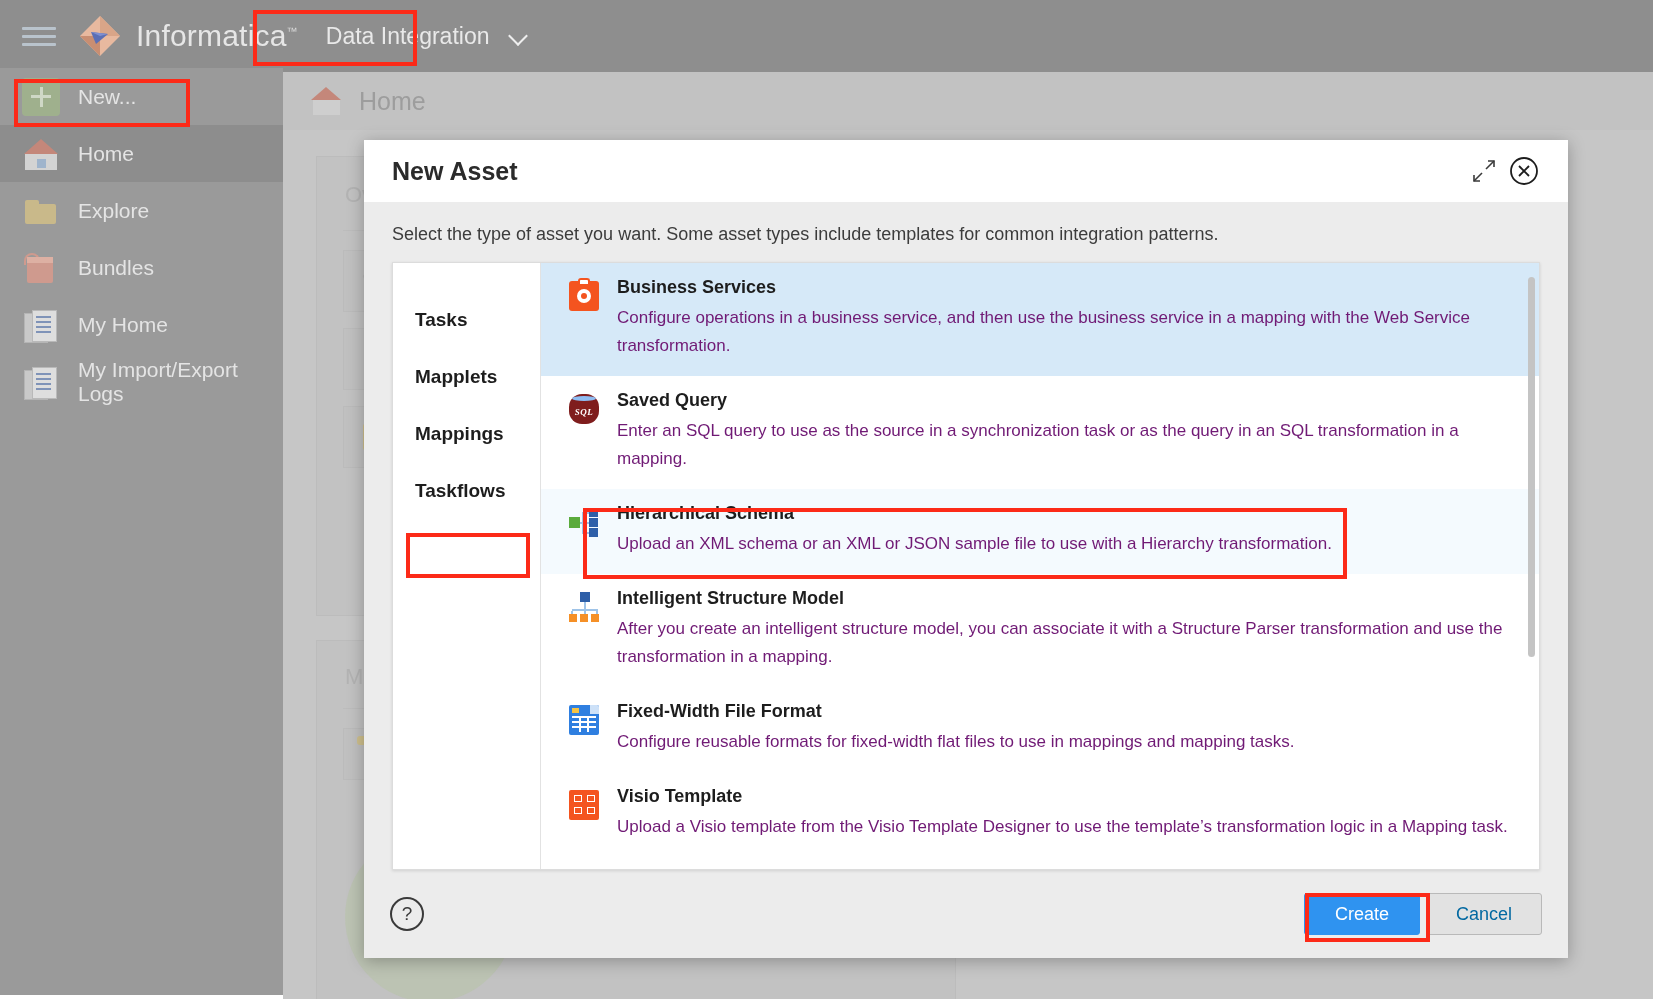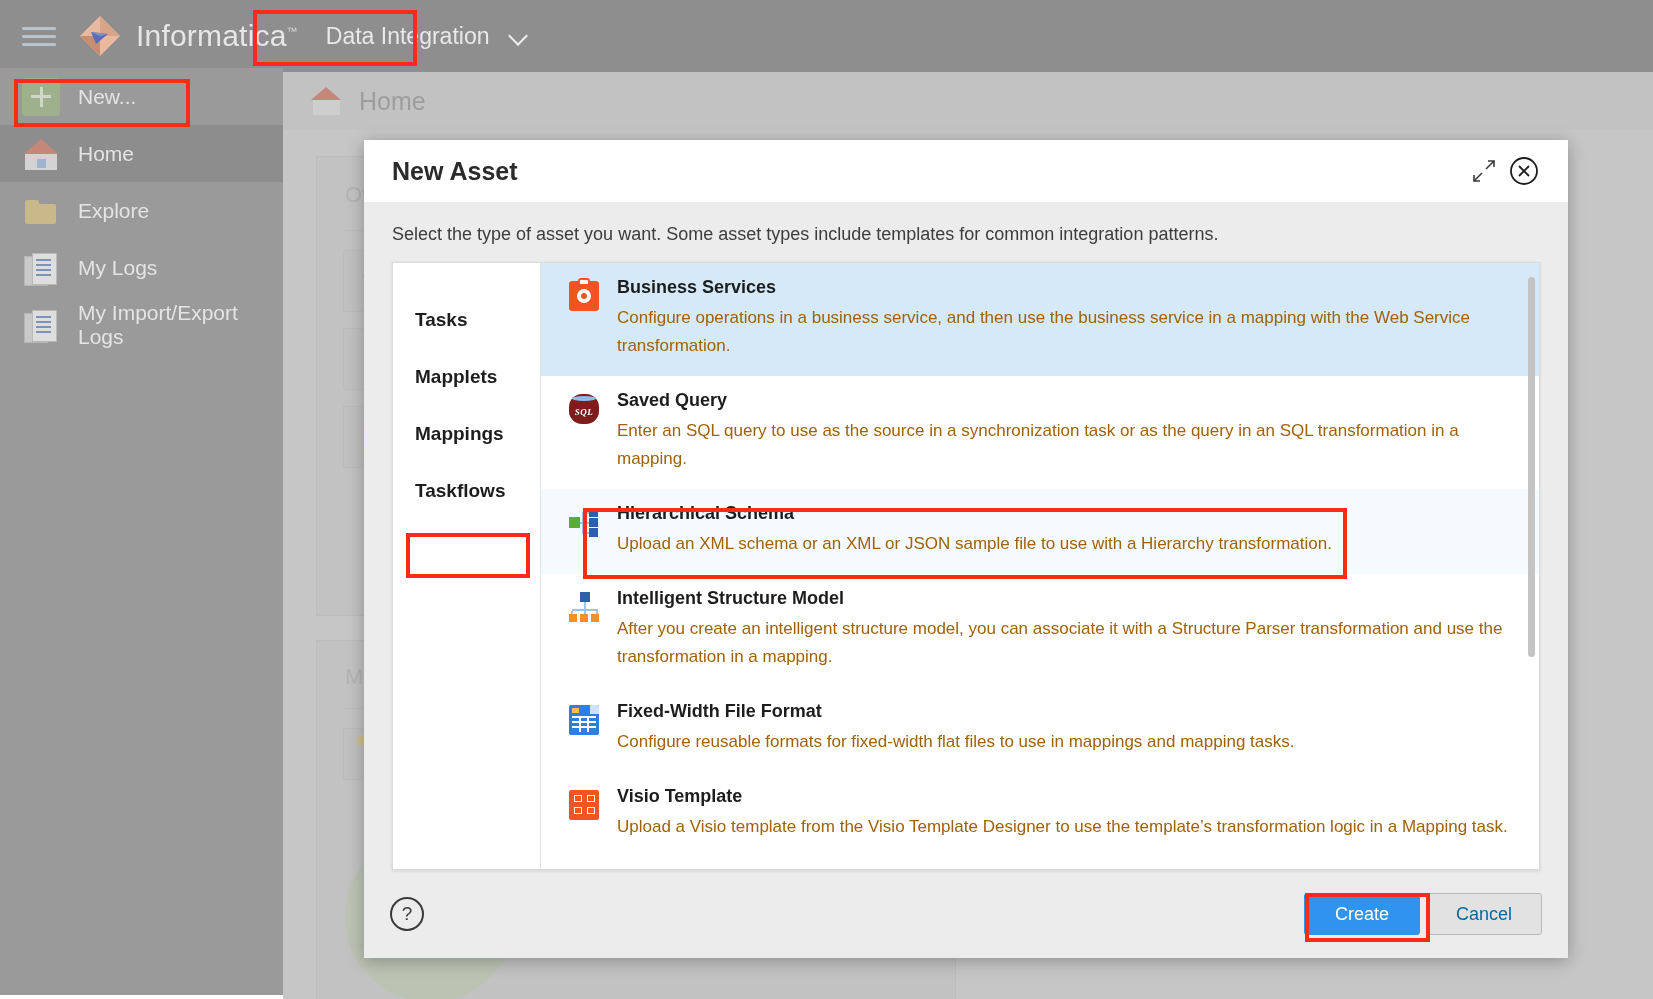--- a/index.html
+++ b/index.html
@@ -162,21 +162,21 @@
     flex:1; position:relative; overflow:hidden; padding-top:0;
   }
   .asset-row {
     display:flex; padding:14px 30px 16px 28px; gap:18px; cursor:pointer;
   }
   .asset-row.hl { background:#d6e9f8; }
   .asset-row.selected-row { background:#f4fafe; }
   .asset-ico { width:30px; height:30px; flex:none; position:relative; margin-top:4px; }
   .asset-txt { flex:1; }
   .asset-name { font-size:18px; font-weight:700; color:#1d1d1d; margin-bottom:6px; }
-  .asset-desc { font-size:17px; color:#a16207; line-height:1.65; }
+  .asset-desc { font-size:17px; color:#701a75; line-height:1.65; }
 
   
   .ic-biz { background:#f4541f; border-radius:3px; }
   .ic-biz .handle{ position:absolute; left:9px; top:-3px; width:12px; height:6px; border:2px solid #f4541f; border-bottom:none; border-radius:3px 3px 0 0; background:#fff;}
   .ic-biz .gear{ position:absolute; left:8px; top:8px; width:14px; height:14px; border-radius:50%; background:#fff; }
   .ic-biz .gear::after{ content:""; position:absolute; left:4px; top:4px; width:6px; height:6px; border-radius:50%; background:#f4541f;}
 
   .ic-sql { background:#7f1d1d; border-radius:13px;font-family:Liberation Serif, serif; }
   .ic-sql .cap{ position:absolute; left:3px; top:2px; width:24px; height:5px; border-radius:50%; background:#8fbdf2;}
   .ic-sql .txt{ position:absolute; left:0; top:13px; width:30px; text-align:center; font-size:9px; font-weight:700; color:#fff; letter-spacing:.5px;}
@@ -272,29 +272,35 @@
       <span class="side-ico ico-home">
           <i class="home-win"></i>
         </span>
       <span>Home</span>
     </div>
     <div class="side-item">
       <span class="side-ico ico-folder"></span>
       <span>Explore</span>
     </div>
     <div class="side-item">
+      <span class="side-ico ico-bundle">
+          <i class="bundle-arc"></i>
+        </span>
+      <span>Bundles</span>
+    </div>
+    <div class="side-item">
       <span class="side-ico ico-docs">
         <span class="doc-lines">
             <i></i>
             <i></i>
             <i></i>
             <i></i>
           </span>
       </span>
-      <span>My Logs</span>
+      <span>My Home</span>
     </div>
     <div class="side-item">
       <span class="side-ico ico-docs">
         <span class="doc-lines">
             <i></i>
             <i></i>
             <i></i>
             <i></i>
           </span>
       </span>

